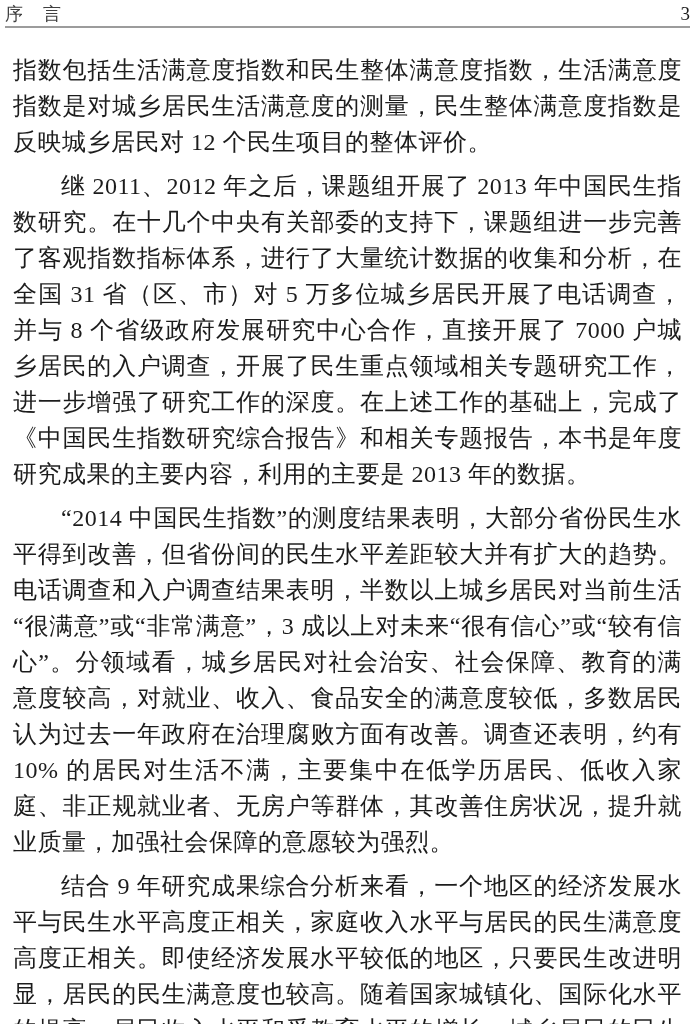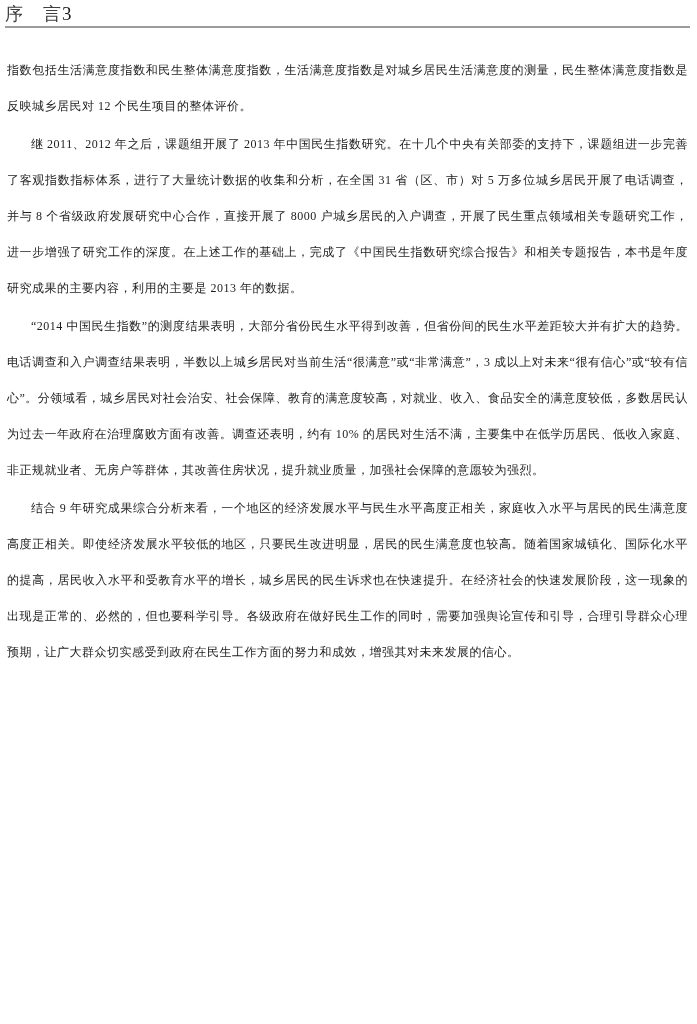--- a/index.html
+++ b/index.html
@@ -14,42 +14,43 @@
     margin: 0 auto;
     background: #ffffff;
     overflow: hidden;
     box-sizing: border-box;
     padding: 2px 7px 0 5px;
     font-family: "Liberation Serif", "DejaVu Serif", serif;
     color: #1c1c1c;
   }
   .page-header {
     display: flex;
+    justify-content: space-between;
     align-items: flex-end;
     border-bottom: 2px solid #9c9c9c;
     padding-bottom: 3px;
     height: 21px;
   }
   .header-title {
     font-size: 18px;
     color: #3f3f3f;
     letter-spacing: 1px;
     line-height: 18px;
   }
   .page-number {
     font-size: 19px;
     color: #1e1e1e;
     line-height: 18px;
   }
   .page-body {
     margin-top: 24px;
   }
   .page-body p {
-    margin: 2px;
-    font-size: 12px;
+    margin: 8px;
+    font-size: 24px;
     line-height: 36px;
     text-align: justify;
     text-justify: inter-ideograph;
     letter-spacing: 0.5px;
     color: #1c1c1c;
   }
   .page-body p.indent {
     text-indent: 2em;
   }
 </style>
@@ -57,17 +58,17 @@
 <body>
 
 <div class="page">
   <header class="page-header">
     <span class="header-title">序　言</span>
     <span class="page-number">3</span>
   </header>
 
   <main class="page-body">
     <p class="no-indent">指数包括生活满意度指数和民生整体满意度指数，生活满意度指数是对城乡居民生活满意度的测量，民生整体满意度指数是反映城乡居民对 12 个民生项目的整体评价。</p>
-    <p class="indent">继 2011、2012 年之后，课题组开展了 2013 年中国民生指数研究。在十几个中央有关部委的支持下，课题组进一步完善了客观指数指标体系，进行了大量统计数据的收集和分析，在全国 31 省（区、市）对 5 万多位城乡居民开展了电话调查，并与 8 个省级政府发展研究中心合作，直接开展了 8000 户城乡居民的入户调查，开展了民生重点领域相关专题研究工作，进一步增强了研究工作的深度。在上述工作的基础上，完成了《中国民生指数研究综合报告》和相关专题报告，本书是年度研究成果的主要内容，利用的主要是 2013 年的数据。</p>
+    <p class="indent">继 2011、2012 年之后，课题组开展了 2013 年中国民生指数研究。在十几个中央有关部委的支持下，课题组进一步完善了客观指数指标体系，进行了大量统计数据的收集和分析，在全国 31 省（区、市）对 5 万多位城乡居民开展了电话调查，并与 8 个省级政府发展研究中心合作，直接开展了 7000 户城乡居民的入户调查，开展了民生重点领域相关专题研究工作，进一步增强了研究工作的深度。在上述工作的基础上，完成了《中国民生指数研究综合报告》和相关专题报告，本书是年度研究成果的主要内容，利用的主要是 2013 年的数据。</p>
     <p class="indent">“2014 中国民生指数”的测度结果表明，大部分省份民生水平得到改善，但省份间的民生水平差距较大并有扩大的趋势。电话调查和入户调查结果表明，半数以上城乡居民对当前生活“很满意”或“非常满意”，3 成以上对未来“很有信心”或“较有信心”。分领域看，城乡居民对社会治安、社会保障、教育的满意度较高，对就业、收入、食品安全的满意度较低，多数居民认为过去一年政府在治理腐败方面有改善。调查还表明，约有 10% 的居民对生活不满，主要集中在低学历居民、低收入家庭、非正规就业者、无房户等群体，其改善住房状况，提升就业质量，加强社会保障的意愿较为强烈。</p>
     <p class="indent">结合 9 年研究成果综合分析来看，一个地区的经济发展水平与民生水平高度正相关，家庭收入水平与居民的民生满意度高度正相关。即使经济发展水平较低的地区，只要民生改进明显，居民的民生满意度也较高。随着国家城镇化、国际化水平的提高，居民收入水平和受教育水平的增长，城乡居民的民生诉求也在快速提升。在经济社会的快速发展阶段，这一现象的出现是正常的、必然的，但也要科学引导。各级政府在做好民生工作的同时，需要加强舆论宣传和引导，合理引导群众心理预期，让广大群众切实感受到政府在民生工作方面的努力和成效，增强其对未来发展的信心。</p>
   </main>
 </div>
 
 </body></html>

